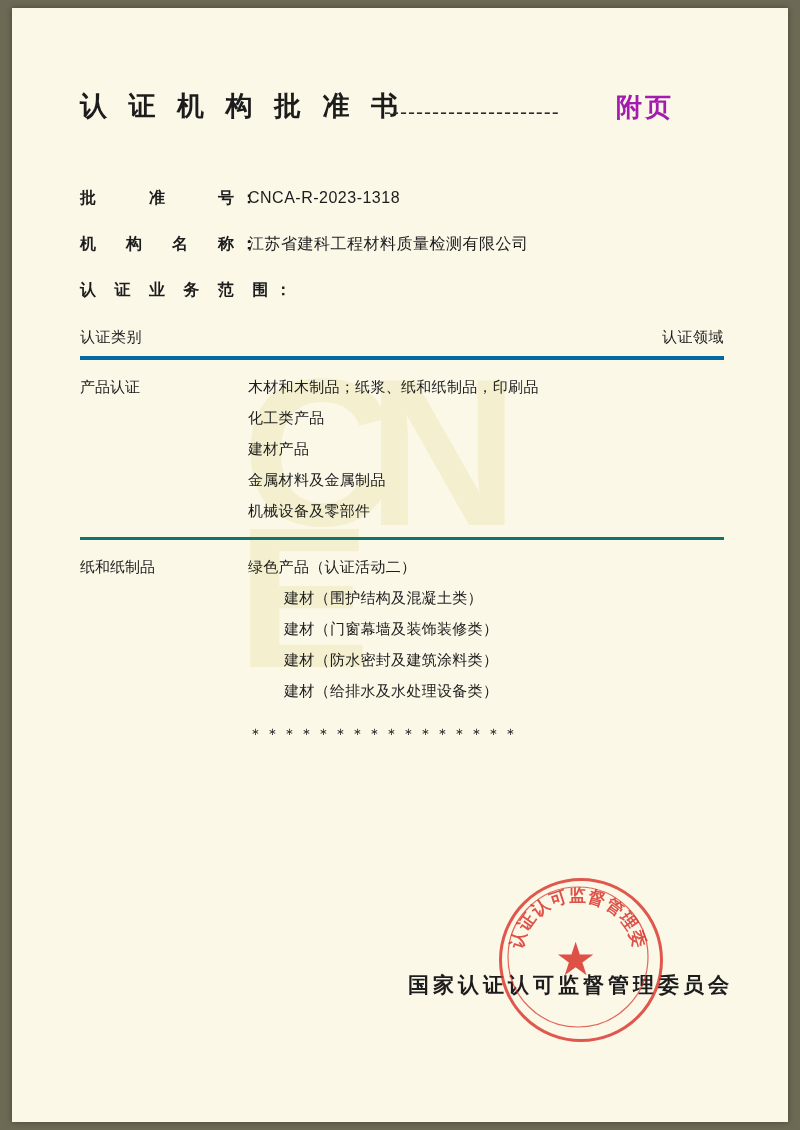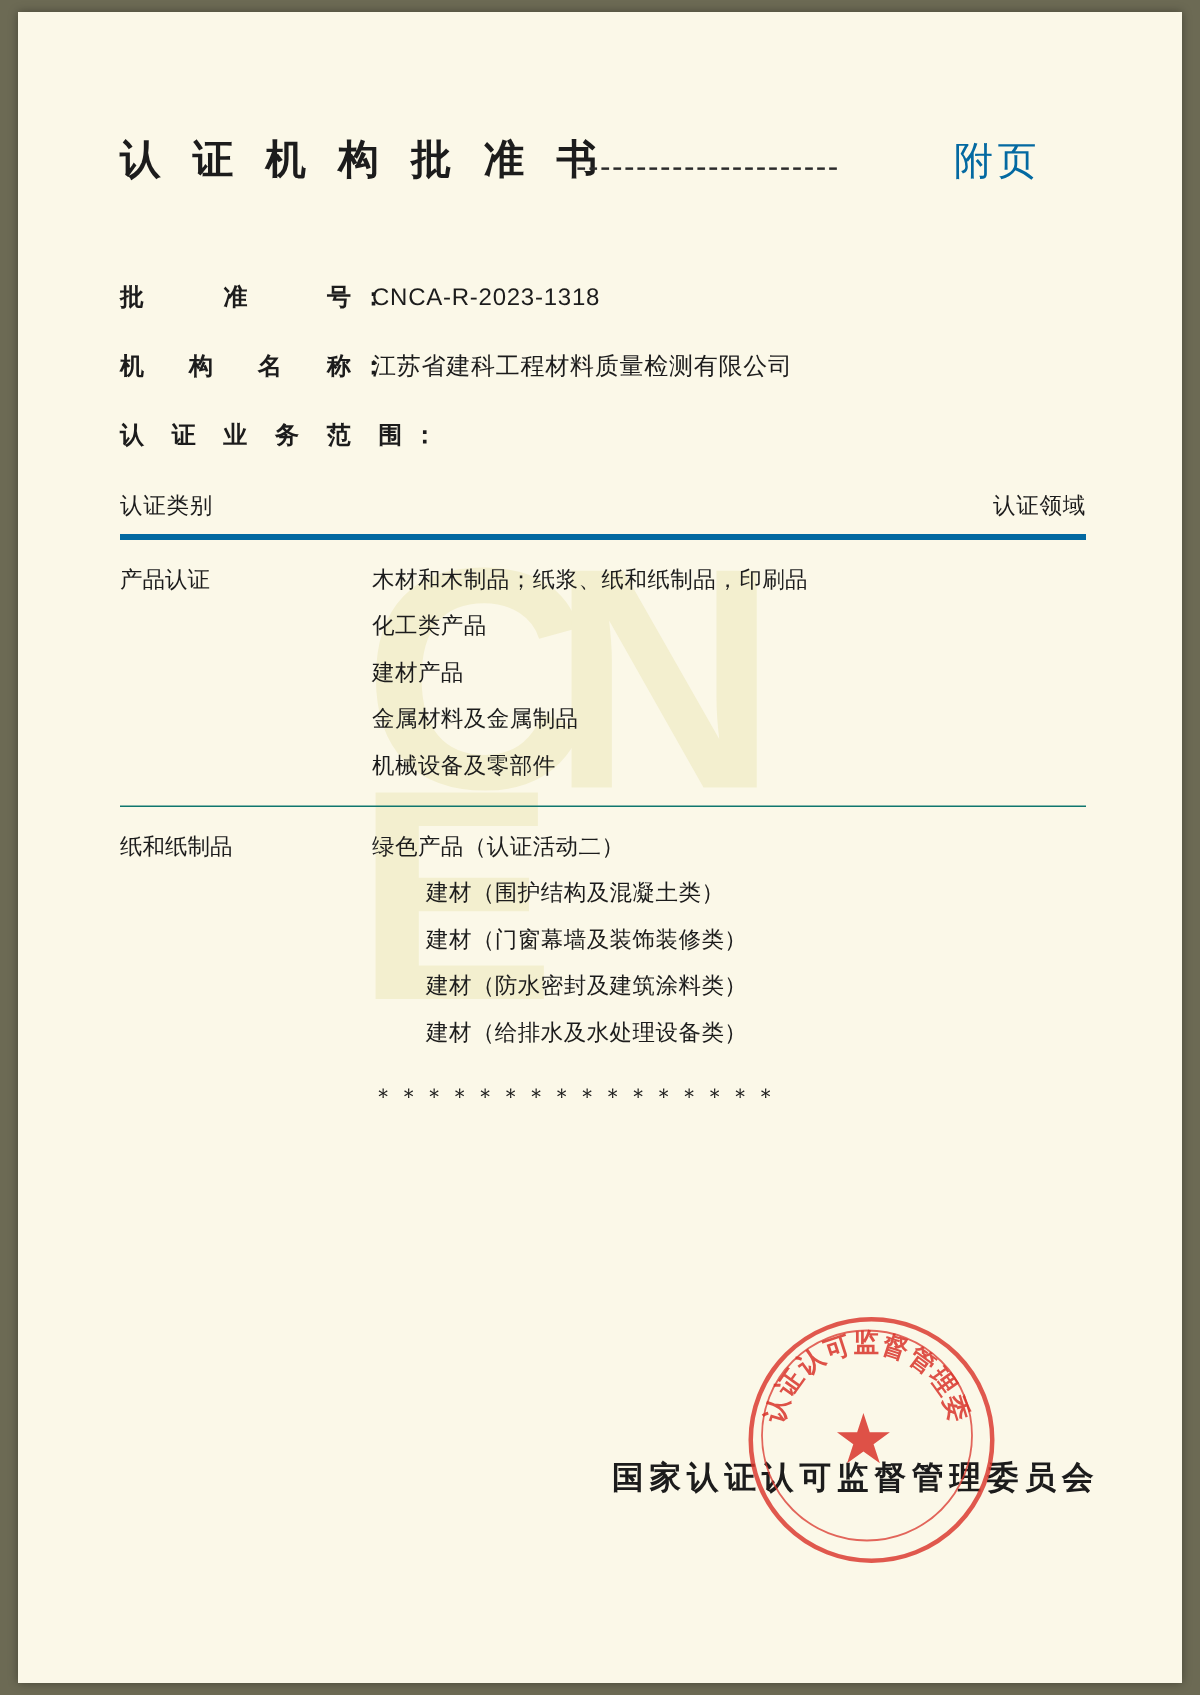--- a/index.html
+++ b/index.html
@@ -71,26 +71,26 @@
     position: absolute;
     left: 372px;
     top: 12px;
     font-size: 21px;
     letter-spacing: 1px;
     color: #2a2a2a;
     white-space: nowrap;
   }
   .title-sub {
     position: absolute;
-    left: 624px;
+    left: 604px;
     top: 2px;
     font-size: 26px;
     letter-spacing: 3px;
-    color: #0369a1;
-    font-weight: normal;
+    color: #a21caf;
+    font-weight: bold;
     white-space: nowrap;
   }
 
   
   .field {
     position: absolute;
     left: 68px;
     font-size: 16px;
     color: #1c1c1c;
     white-space: nowrap;
@@ -125,21 +125,21 @@
     border-bottom: 4px solid #0369a1;
   }
   .th-cat { width: 168px; }
   .th-area { flex: 1; text-align: right; }
   .th { font-weight: normal; letter-spacing: 0.5px; }
 
   .section {
     display: flex;
     padding-top: 11px;
     padding-bottom: 11px;
-    border-bottom: 1px solid #0f766e;
+    border-bottom: 3px solid #0f766e;
   }
   .section:last-child { border-bottom: none; }
   .sec-cat {
     width: 168px;
     line-height: 31px;
   }
   .sec-items {
     flex: 1;
   }
   .item {

